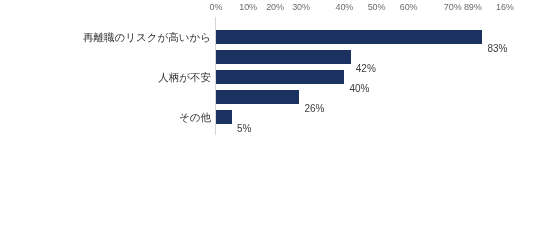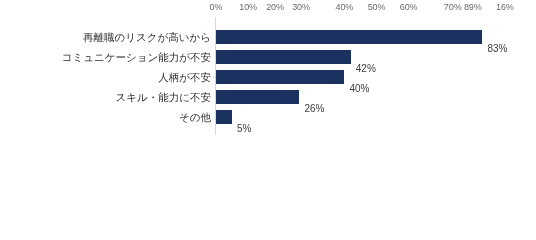--- a/index.html
+++ b/index.html
@@ -108,31 +108,29 @@
 
   <div id="axis-line"></div>
 
   <div id="rows">
       <div class="bar-row" style="top: 27px;">
         <div class="cat-label" style="color: rgb(43, 43, 43);">再離職のリスクが高いから</div>
         <div class="bar" style="width: 266.43px; background: rgb(27, 49, 96);"></div>
         <div class="bar-value" style="left: 487.43px; color: rgb(61, 61, 61);">83%</div>
       </div>
       <div class="bar-row" style="top: 47px;">
-        <div class="cat-label" style="color: rgb(43, 43, 43);">コミュニケーション能力が不安</div>
         <div class="bar" style="width: 134.82px; background: rgb(27, 49, 96);"></div>
         <div class="bar-value" style="left: 355.82px; color: rgb(61, 61, 61);">42%</div>
       </div>
       <div class="bar-row" style="top: 67px;">
         <div class="cat-label" style="color: rgb(43, 43, 43); text-align: right;">人柄が不安</div>
         <div class="bar" style="width: 128.4px; background: rgb(27, 49, 96);"></div>
         <div class="bar-value" style="left: 349.4px; color: rgb(61, 61, 61);">40%</div>
       </div>
       <div class="bar-row" style="top: 87px;">
-        <div class="cat-label" style="color: rgb(43, 43, 43);">スキル・能力に不安</div>
         <div class="bar" style="width: 83.46px; background: rgb(27, 49, 96);"></div>
         <div class="bar-value" style="left: 304.46px; color: rgb(61, 61, 61);">26%</div>
       </div>
       <div class="bar-row" style="top: 107px;">
         <div class="cat-label" style="color: rgb(43, 43, 43);">その他</div>
         <div class="bar" style="width: 16.05px; background: rgb(27, 49, 96);"></div>
         <div class="bar-value" style="left: 237.05px; color: rgb(61, 61, 61);">5%</div>
       </div>
     </div>
 

